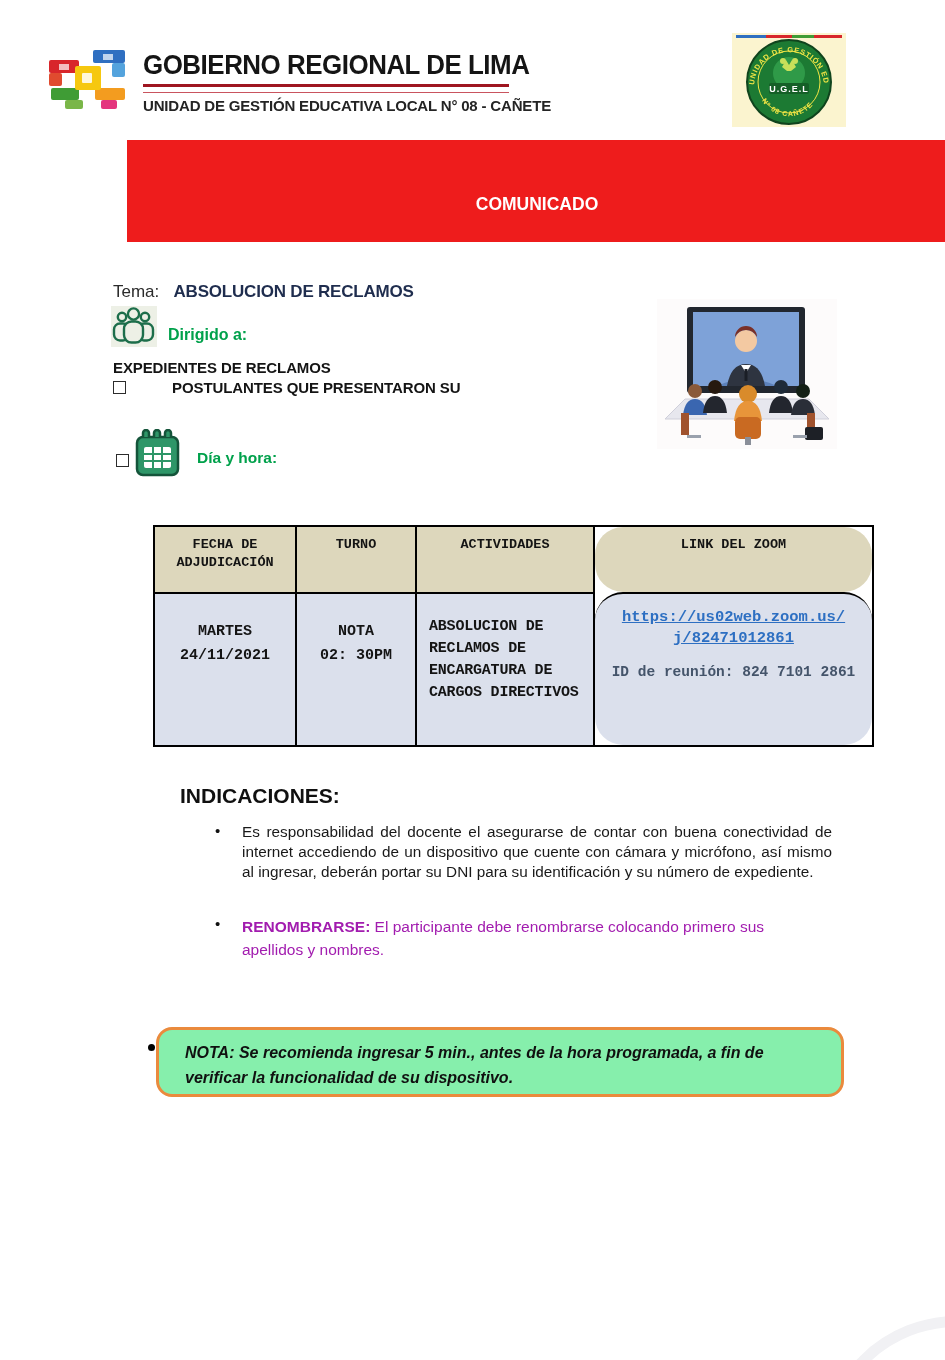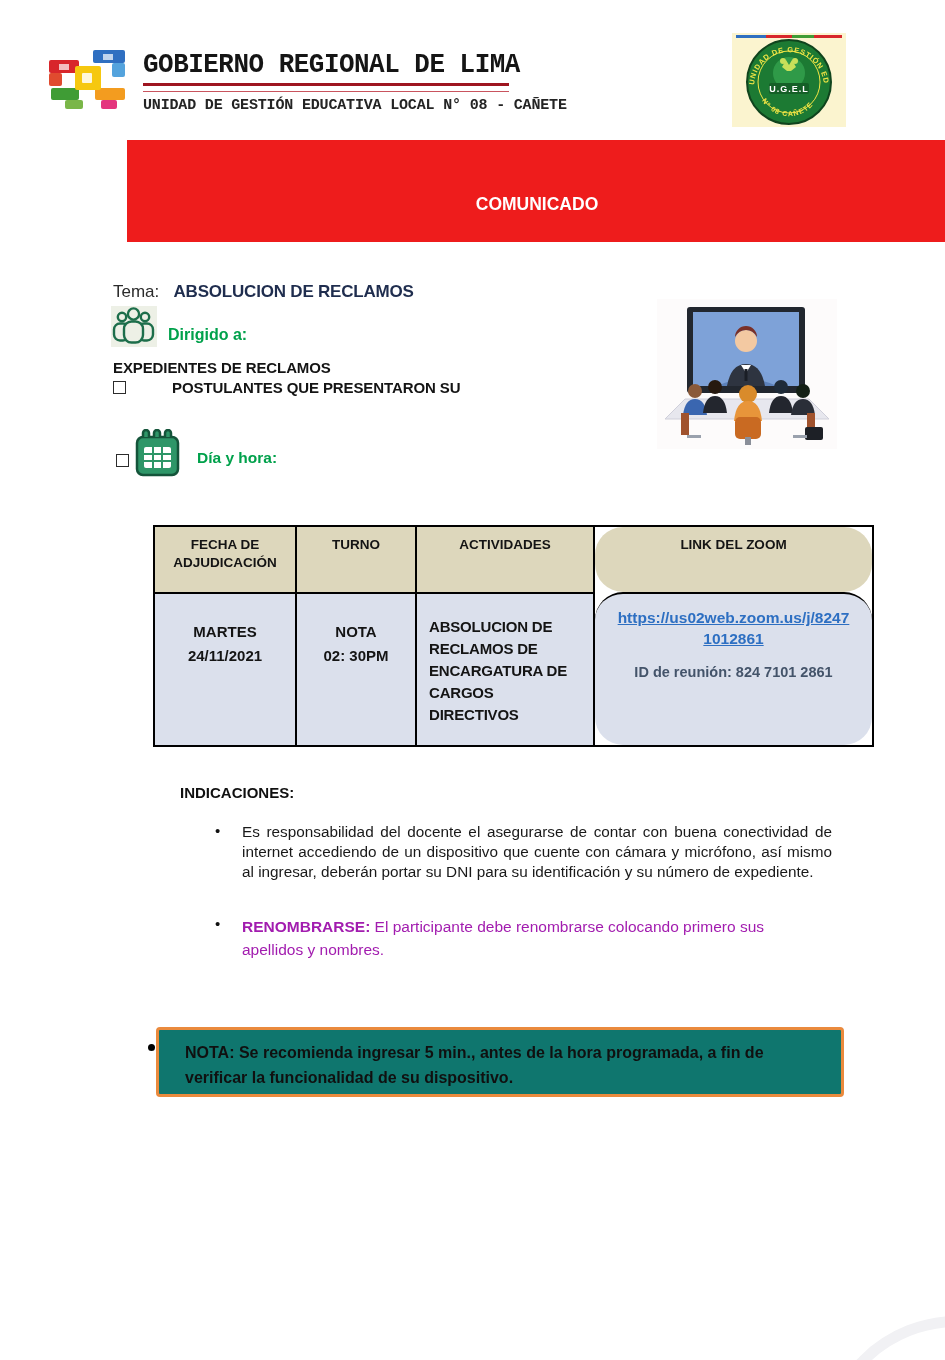--- a/index.html
+++ b/index.html
@@ -4,21 +4,21 @@
 <style>
   html,body{margin:0;padding:0;background:#fff;}
   .page{
     position:relative;width:945px;height:1360px;background:#ffffff;
     overflow:hidden;font-family:"Liberation Sans", sans-serif;color:#1a1a1a;
   }
   .abs{position:absolute;}
 
   
   .logo-left{left:45px;top:46px;width:90px;height:68px;}
-  .org-block{left:143px;top:50px;width:372px;font-family:Liberation Mono, monospace;}
+  .org-block{left:143px;top:50px;width:372px;}
   .org-title{
     font-size:27px;font-weight:bold;color:#151515;letter-spacing:-0.5px;
     transform:scaleX(.96);transform-origin:left;white-space:nowrap;
   }
   .org-rule{margin-top:3px;width:366px;height:5px;
     border-top:3px solid #9e1520;border-bottom:1px solid #c9545e;}
   .org-subtitle{
     margin-top:4px;font-size:15.5px;font-weight:bold;color:#242424;
     transform:scaleX(.97);transform-origin:left;white-space:nowrap;letter-spacing:-0.2px;
   }
@@ -47,54 +47,54 @@
   .postulantes .cb-gap{display:inline-block;width:46px;}
 
   .meeting{left:657px;top:299px;width:180px;height:150px;}
 
   .dia-row-cb{left:116px;top:452px;}
   .calendar-icon{left:135px;top:429px;width:45px;height:49px;}
   .dia-label{left:197px;top:449px;font-size:15.5px;font-weight:bold;color:var(--green,#00a14b);}
 
   
   .sched{left:153px;top:525px;width:717px;border:2px solid #000;box-sizing:content-box;}
-  .sched-row{display:grid;grid-template-columns:142px 120px 178px 277px;}
+  .sched-row{display:grid;grid-template-columns:142px 120px 178px 277px;font-family:Liberation Mono, monospace;}
   .sched-head .cell{
     background:#ddd7bc;height:65px;box-sizing:border-box;border-right:2px solid #000;
     font-size:13.5px;font-weight:bold;text-align:center;padding-top:9px;line-height:18px;color:#141414;
   }
   .sched-body .cell{
     background:#dbe0ec;height:153px;box-sizing:border-box;border-right:2px solid #000;
     border-top:2px solid #000;font-weight:bold;color:#141414;
   }
   .cell:last-child{border-right:none;border-radius:28px;}
   .c-center{text-align:center;padding-top:26px;font-size:15px;line-height:24px;}
   .c-activ{padding:22px 8px 0 12px;font-size:15px;line-height:22px;letter-spacing:-0.2px;}
   .c-link{text-align:center;padding:13px 16px 17px;font-weight:normal;}
   .zoom-link{
     color:#2d6fc2;text-decoration:underline;font-size:15.5px;line-height:21px;
     word-break:break-all;display:inline-block;max-width:235px;
   }
   .meeting-id{margin-top:15px;font-size:14.5px;color:#44546a;}
 
   
-  .indic-h{left:180px;top:784px;font-size:15px;font-weight:bold;color:#101010;}
+  .indic-h{left:180px;top:784px;font-size:21px;font-weight:bold;color:#101010;}
   .bullet-item{display:flex;}
   .bullet-dot{width:27px;font-size:15px;color:#111;flex:none;}
   .b1{left:215px;top:822px;width:617px;}
   .b1 .bullet-text{font-size:15.3px;line-height:19.8px;text-align:justify;color:#191919;}
   .b2{left:215px;top:915px;width:600px;}
   .b2 .bullet-text{font-size:15.5px;line-height:23px;color:#a21caf;}
   .b2 .bold{font-weight:bold;}
 
   
   .nota-dot{left:148px;top:1044px;width:7px;height:7px;border-radius:50%;background:#000;}
   .nota-box{
     left:156px;top:1027px;width:688px;height:70px;border:3.5px solid var(--orange,#ea8a3d);
-    border-radius:4px;box-sizing:border-box;background:#0f766e;
+    border-radius:16px;box-sizing:border-box;background:#86efac;font-style:italic;
   }
   .nota-text{padding:10px 18px 0 26px;font-size:16px;font-weight:bold;line-height:25px;color:#101010;}
 
   .ghost-circle{
     left:820px;top:1316px;width:274px;height:274px;border-radius:50%;
     border:11px solid #f1f1f4;box-sizing:border-box;background:#fff;
   }
 </style>
 </head>
 <body>

